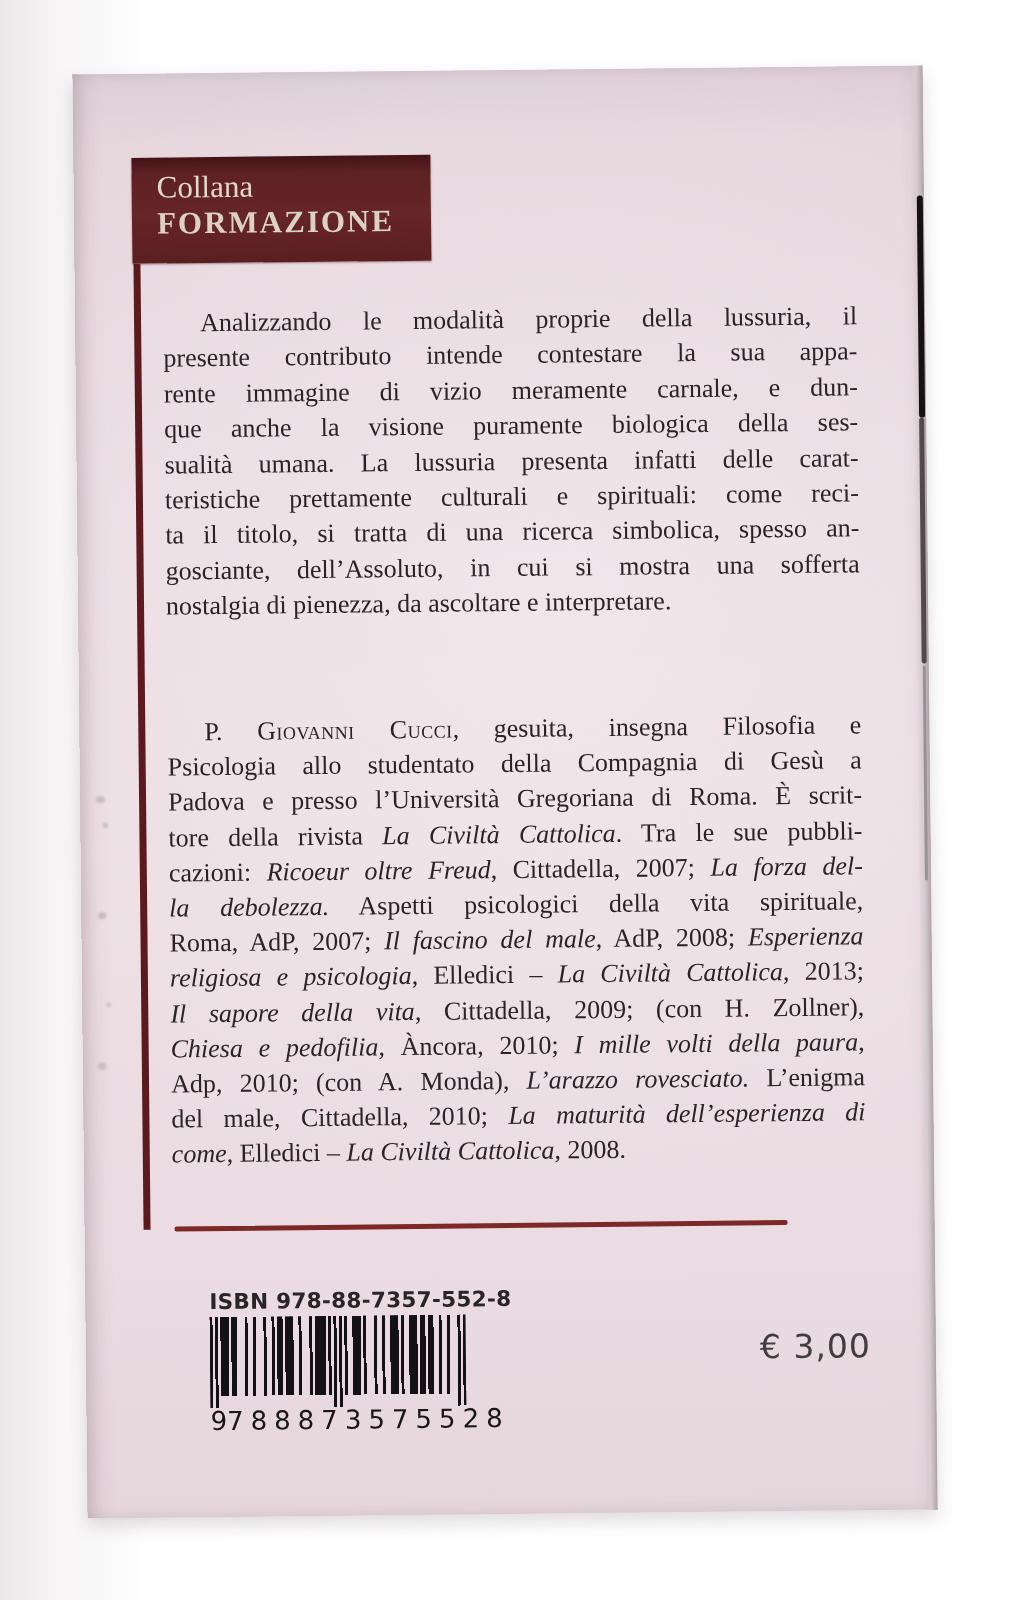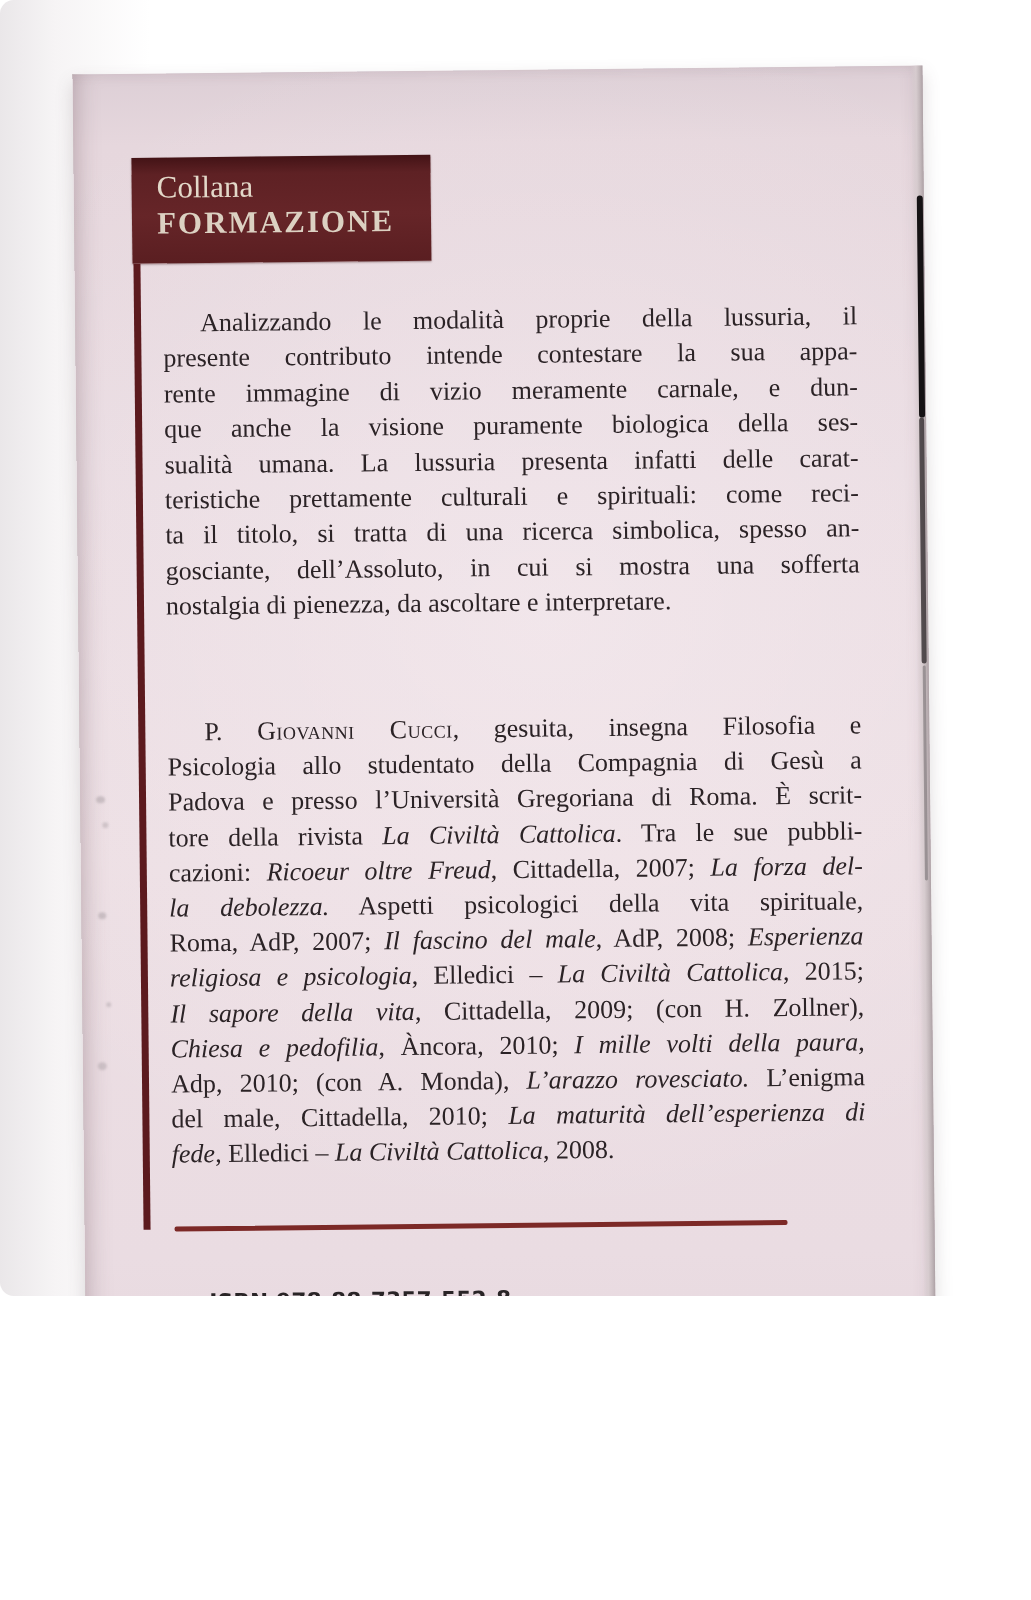--- a/index.html
+++ b/index.html
@@ -3,26 +3,25 @@
 <meta charset="utf-8">
 <style>
   html,body{margin:0;padding:0;}
   body{
     width:1031px;height:1600px;
     background:#ffffff;
     font-family:"Liberation Serif", serif;
     overflow:hidden;
   }
   .photo{
-    position:relative;width:1031px;height:1296px;
+    position:relative;width:1031px;height:1600px;
     background:
       linear-gradient(90deg, #eae7e9 0px, #f6f4f5 55px, #ffffff 150px),
       #ffffff;
     overflow:hidden;
-    border-radius:14px;
   }
   
   .book{
     position:absolute;left:80px;top:70px;width:850px;height:1444px;
     transform:rotate(-0.6deg);
     transform-origin:50% 50%;
     background:
       radial-gradient(ellipse 120% 60% at 55% 38%, rgba(255,248,251,0.35), rgba(255,248,251,0) 70%),
       linear-gradient(180deg, #ddcfd6 0%, #e6d7dd 5%, #e9dbe1 28%, #ecdee3 55%, #eadce2 82%, #e5d6dc 100%);
     box-shadow:
@@ -131,26 +130,26 @@
         <div class="tline last"><span>nostalgia di pienezza, da ascoltare e interpretare.</span></div>
       </div>
     <div class="textblock bio" id="bio">
         <div class="tline indent"><span>P. </span><span class="sc">Giovanni Cucci</span><span>, gesuita, insegna Filosofia e</span></div>
         <div class="tline"><span>Psicologia allo studentato della Compagnia di Gesù a</span></div>
         <div class="tline"><span>Padova e presso l’Università Gregoriana di Roma. È scrit-</span></div>
         <div class="tline"><span>tore della rivista </span><span class="it">La Civiltà Cattolica</span><span>. Tra le sue pubbli-</span></div>
         <div class="tline"><span>cazioni: </span><span class="it">Ricoeur oltre Freud</span><span>, Cittadella, 2007; </span><span class="it">La forza del-</span></div>
         <div class="tline"><span class="it">la debolezza.</span><span> Aspetti psicologici della vita spirituale,</span></div>
         <div class="tline"><span>Roma, AdP, 2007; </span><span class="it">Il fascino del male</span><span>, AdP, 2008; </span><span class="it">Esperienza</span></div>
-        <div class="tline"><span class="it">religiosa e psicologia</span><span>, Elledici – </span><span class="it">La Civiltà Cattolica</span><span>, 2015;</span></div>
+        <div class="tline"><span class="it">religiosa e psicologia</span><span>, Elledici – </span><span class="it">La Civiltà Cattolica</span><span>, 2013;</span></div>
         <div class="tline"><span class="it">Il sapore della vita</span><span>, Cittadella, 2009; (con H. Zollner),</span></div>
         <div class="tline"><span class="it">Chiesa e pedofilia</span><span>, Àncora, 2010; </span><span class="it">I mille volti della paura</span><span>,</span></div>
         <div class="tline"><span>Adp, 2010; (con A. Monda), </span><span class="it">L’arazzo rovesciato.</span><span> L’enigma</span></div>
         <div class="tline"><span>del male, Cittadella, 2010; </span><span class="it">La maturità dell’esperienza di</span></div>
-        <div class="tline last"><span class="it">fede</span><span>, Elledici – </span><span class="it">La Civiltà Cattolica</span><span>, 2008.</span></div>
+        <div class="tline last"><span class="it">come</span><span>, Elledici – </span><span class="it">La Civiltà Cattolica</span><span>, 2008.</span></div>
       </div>
 
     <div class="hrule"></div>
 
     <div class="isbn-block">
       <div class="isbn-label">ISBN 978-88-7357-552-8</div>
       <svg id="barcode" class="barcode-svg" width="256" height="92" viewBox="0 0 256 92">
           <rect x="0.00" y="0" width="2.94" height="91" fill="#141115" shape-rendering="crispEdges"></rect>
           <rect x="5.39" y="0" width="2.94" height="91" fill="#141115" shape-rendering="crispEdges"></rect>
           <rect x="10.78" y="0" width="2.94" height="79" fill="#141115" shape-rendering="crispEdges"></rect>

